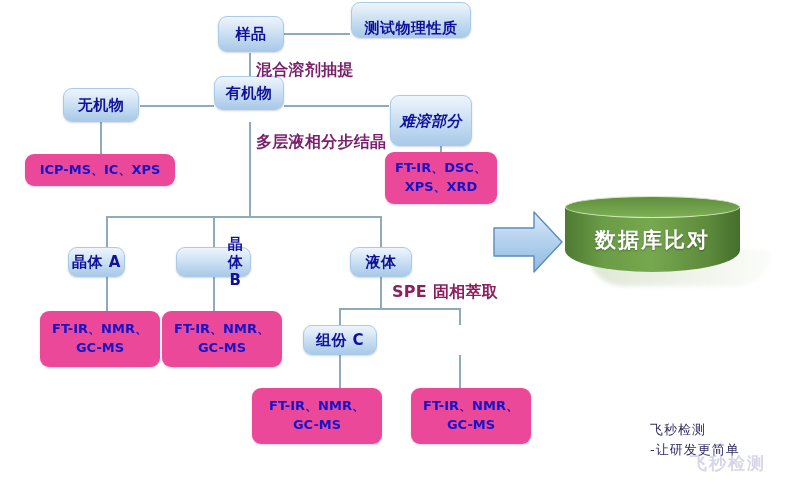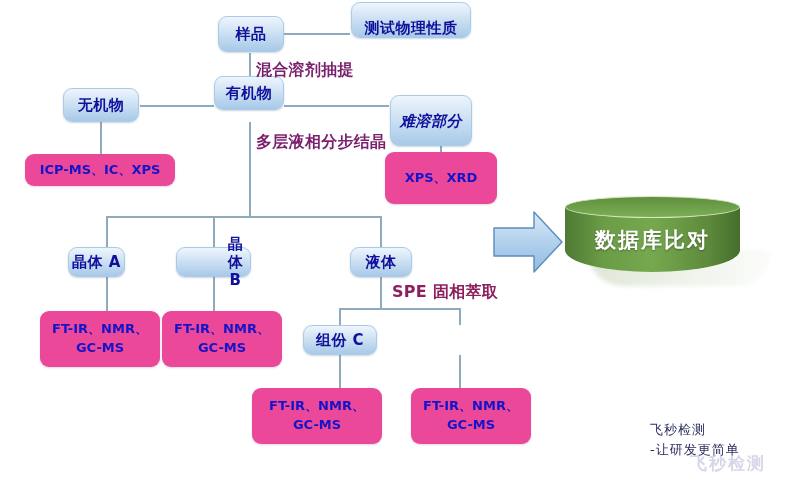--- a/index.html
+++ b/index.html
@@ -243,20 +243,21 @@
   <div class="bluebox" style="left:303px; top:325px; width:74px; height:30px;">
     <span>组份 C</span>
   </div>
 
 
   <div class="pinkbox" style="left:25px; top:154px; width:150px; height:32px;">
     <span>ICP-MS、IC、XPS</span>
   </div>
 
   <div class="pinkbox" style="left:385px; top:152px; width:112px; height:52px; flex-direction:column;">
+    <span>FT-IR、DSC、</span>
     <span>XPS、XRD</span>
   </div>
 
   <div class="pinkbox" style="left:40px; top:311px; width:120px; height:56px; flex-direction:column;">
     <span>FT-IR、NMR、</span>
     <span>GC-MS</span>
   </div>
 
   <div class="pinkbox" style="left:162px; top:311px; width:120px; height:56px; flex-direction:column;">
     <span>FT-IR、NMR、</span>

